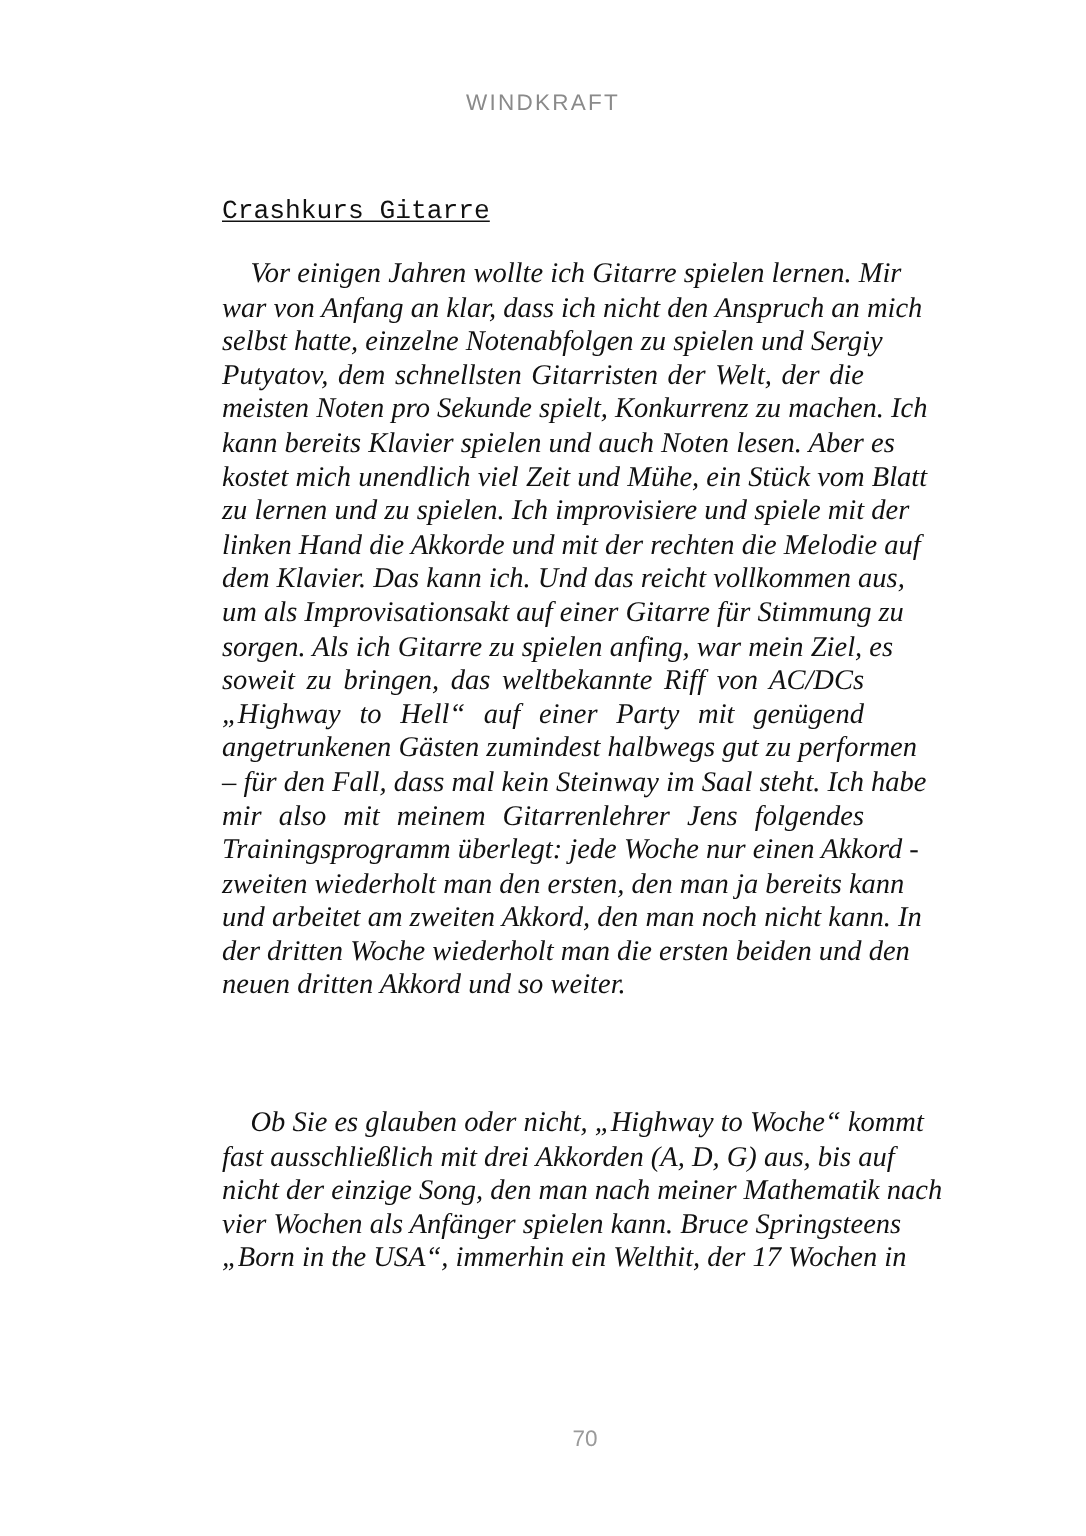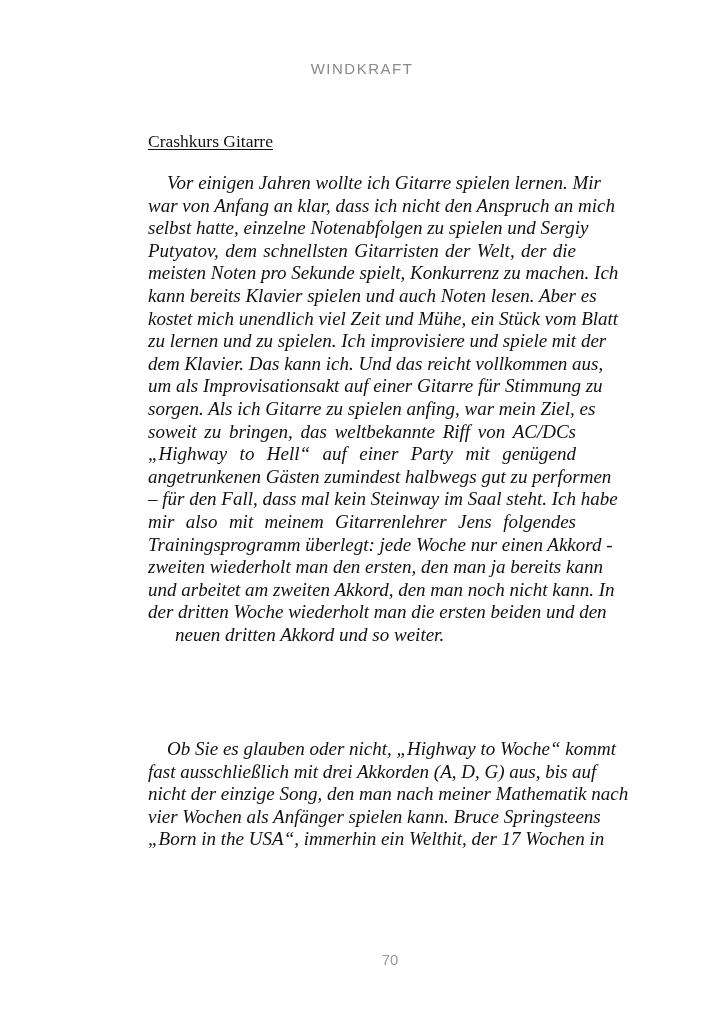--- a/index.html
+++ b/index.html
@@ -5,34 +5,34 @@
   html, body { margin: 0; padding: 0; background: #ffffff; }
   body { width: 724px; height: 1024px; position: relative; overflow: hidden; }
   .page { position: absolute; left: 0; top: 0; width: 724px; height: 884px; background: #fff; }
   .running-header {
     position: absolute; top: 60px; left: 0; width: 724px; text-align: center;
     font-family: "Liberation Sans", sans-serif; font-size: 15px; letter-spacing: 1.5px;
     color: #8a8a8a;
   }
   .chapter-title {
     position: absolute; top: 131px; left: 148px;
-    font-family: Liberation Serif, serif; font-size: 17.5px; color: #111;
+    font-family: Liberation Mono, monospace; font-size: 17.5px; color: #111;
     text-decoration: underline; text-underline-offset: 2px;
   }
   .para {
     position: absolute; left: 148px; width: 428px;
     font-family: "Liberation Serif", serif; font-size: 19px; color: #111;
     line-height: 22.6px;
     font-style: italic;
   }
   .line {
     display: block; white-space: nowrap; text-align: justify; text-align-last: justify;
     height: 22.6px;
   }
-  .line.last { text-align-last: left; margin-left: 27px; }
+  .line.last { text-align-last: left; }
   .p1 { top: 172px; }
   .p2 { top: 738px; }
   .page-number {
     position: absolute; top: 951px; left: 0; width: 724px; text-align: center;
     font-family: "Liberation Sans", sans-serif; font-size: 15px; color: #9a9a9a; padding-left: 28px;
   }
 </style>
 </head>
 <body>
 
@@ -42,20 +42,21 @@
 
   <div class="para p1">
     <span class="line"> Vor einigen Jahren wollte ich Gitarre spielen lernen. Mir</span>
     <span class="line">war von Anfang an klar, dass ich nicht den Anspruch an mich</span>
     <span class="line">selbst hatte, einzelne Notenabfolgen zu spielen und Sergiy</span>
     <span class="line">Putyatov, dem schnellsten Gitarristen der Welt, der die</span>
     <span class="line">meisten Noten pro Sekunde spielt, Konkurrenz zu machen. Ich</span>
     <span class="line">kann bereits Klavier spielen und auch Noten lesen. Aber es</span>
     <span class="line">kostet mich unendlich viel Zeit und Mühe, ein Stück vom Blatt</span>
     <span class="line">zu lernen und zu spielen. Ich improvisiere und spiele mit der</span>
+    <span class="line">linken Hand die Akkorde und mit der rechten die Melodie auf</span>
     <span class="line">dem Klavier. Das kann ich. Und das reicht vollkommen aus,</span>
     <span class="line">um als Improvisationsakt auf einer Gitarre für Stimmung zu</span>
     <span class="line">sorgen. Als ich Gitarre zu spielen anfing, war mein Ziel, es</span>
     <span class="line">soweit zu bringen, das weltbekannte Riff von AC/DCs</span>
     <span class="line">„Highway to Hell“ auf einer Party mit genügend</span>
     <span class="line">angetrunkenen Gästen zumindest halbwegs gut zu performen</span>
     <span class="line">– für den Fall, dass mal kein Steinway im Saal steht. Ich habe</span>
     <span class="line">mir also mit meinem Gitarrenlehrer Jens folgendes</span>
     <span class="line">Trainingsprogramm überlegt: jede Woche nur einen Akkord -</span>
     <span class="line">zweiten wiederholt man den ersten, den man ja bereits kann</span>

